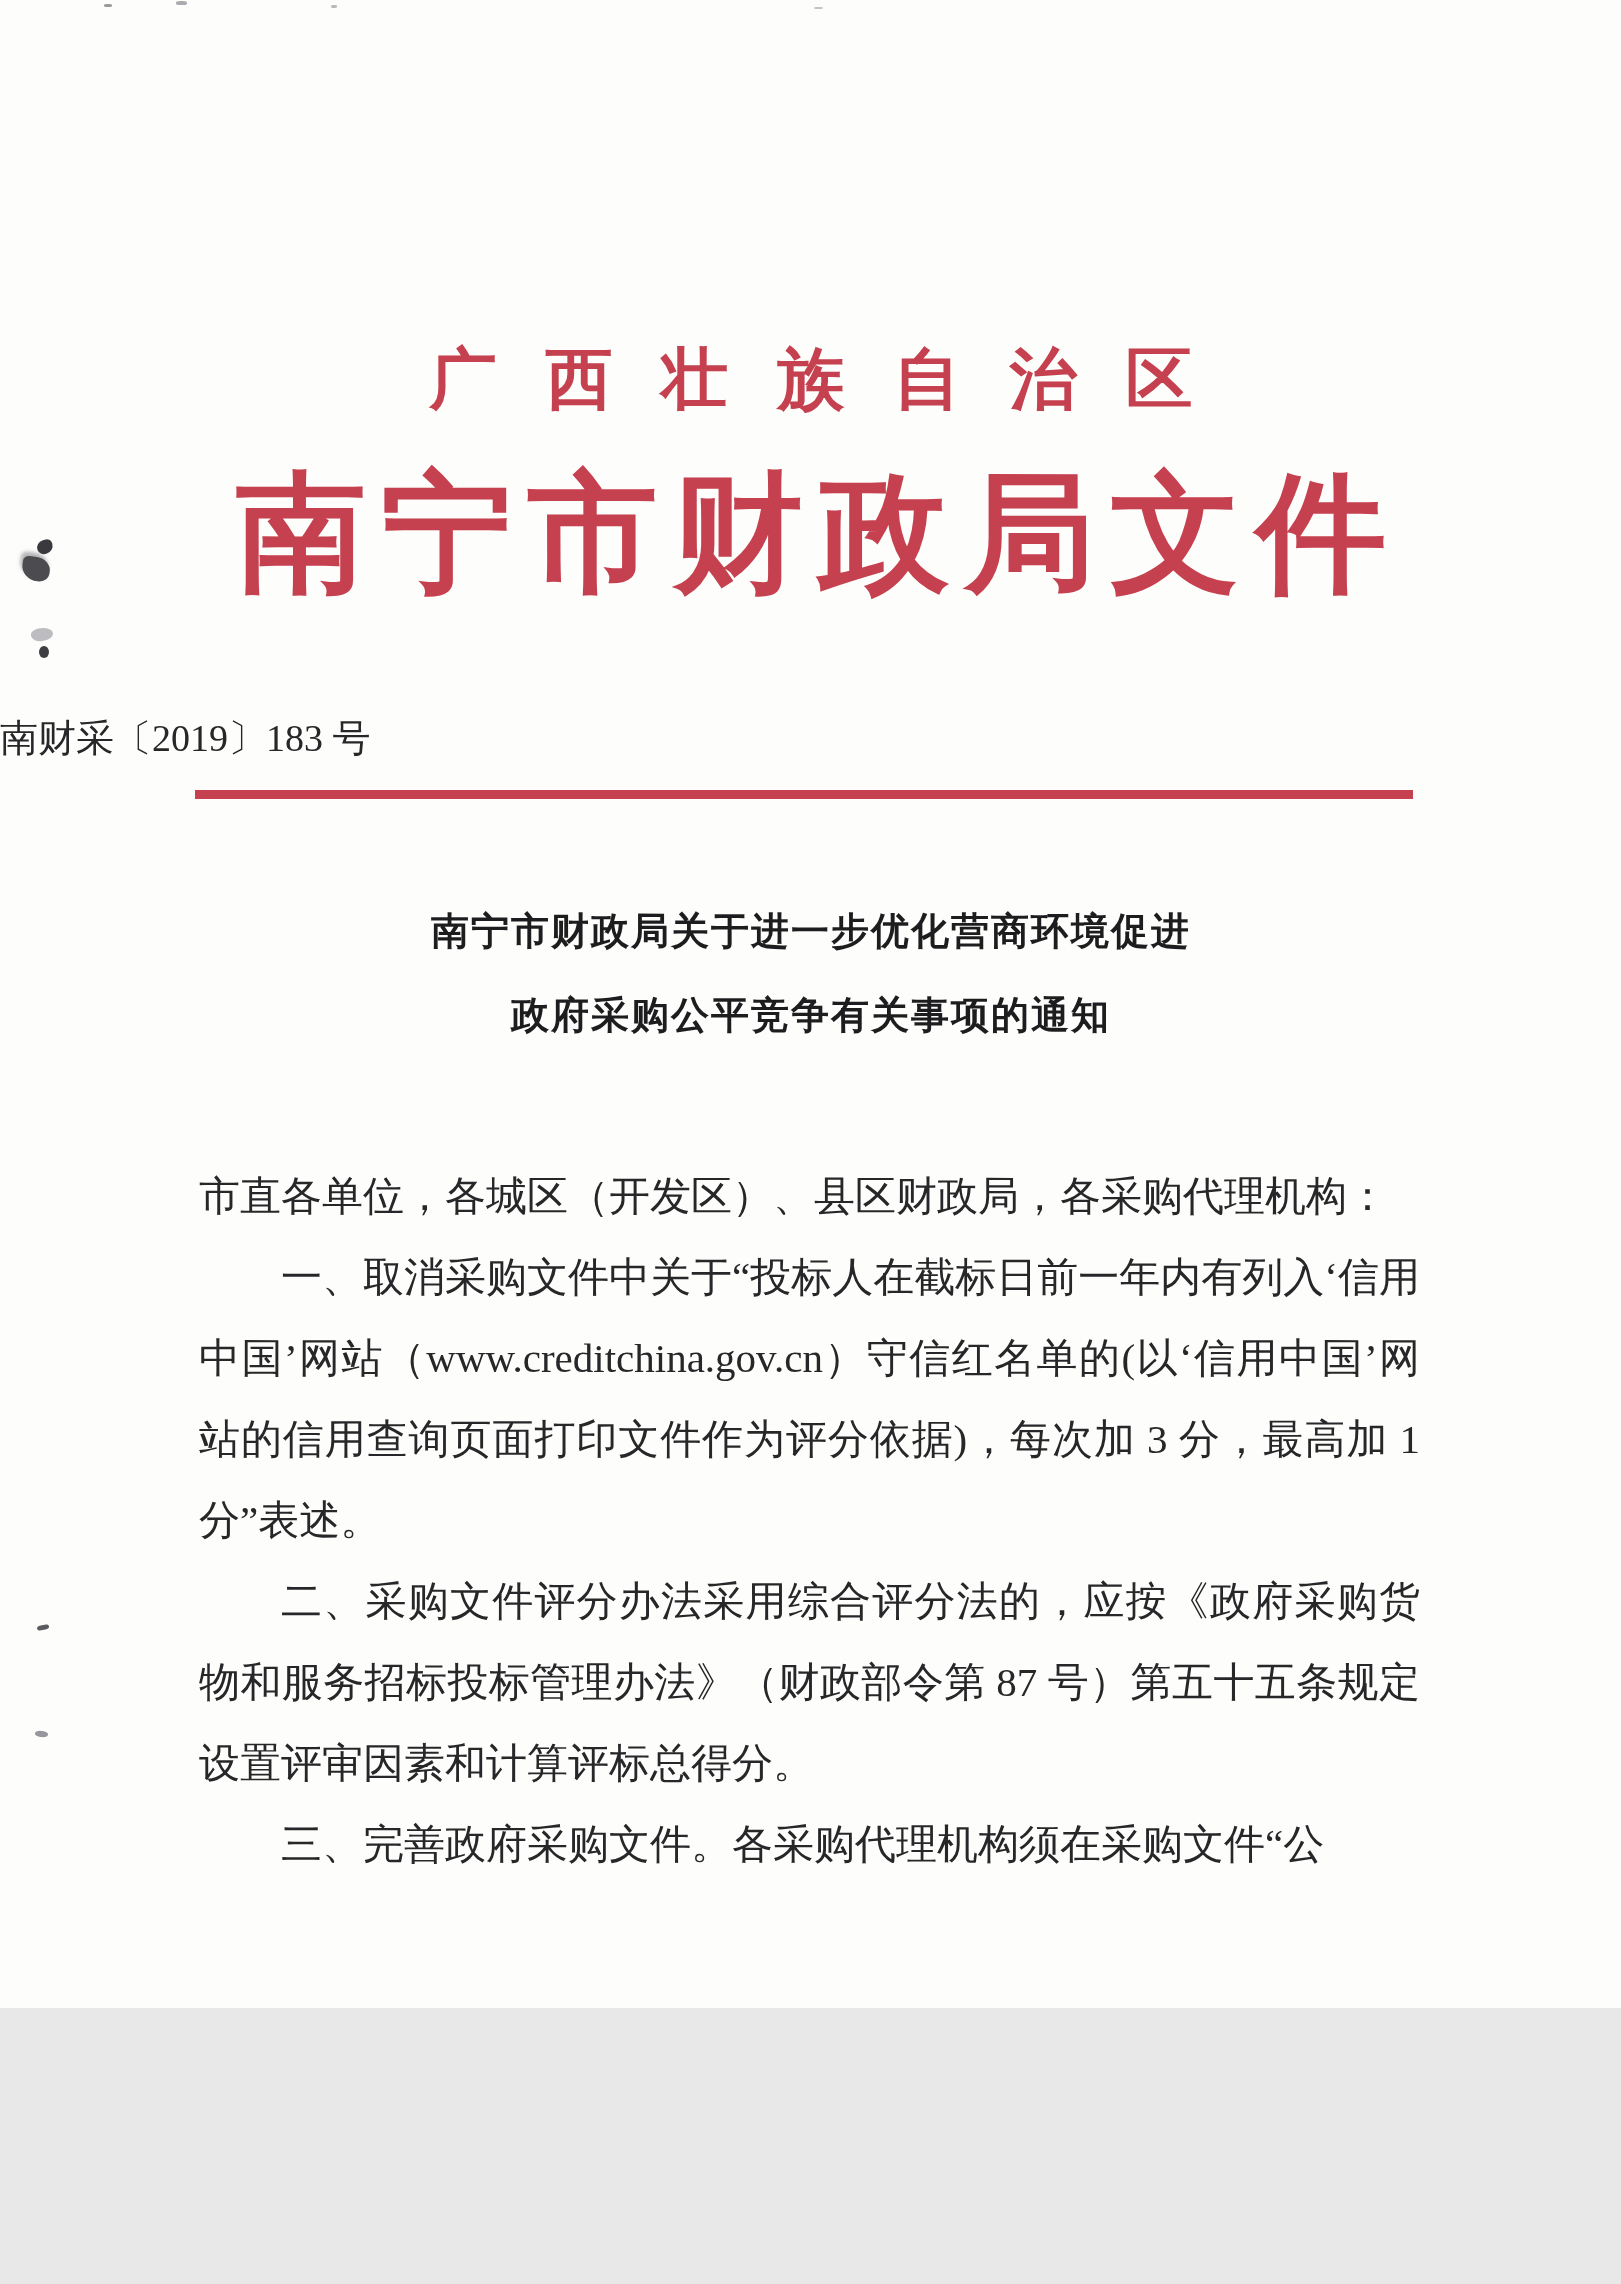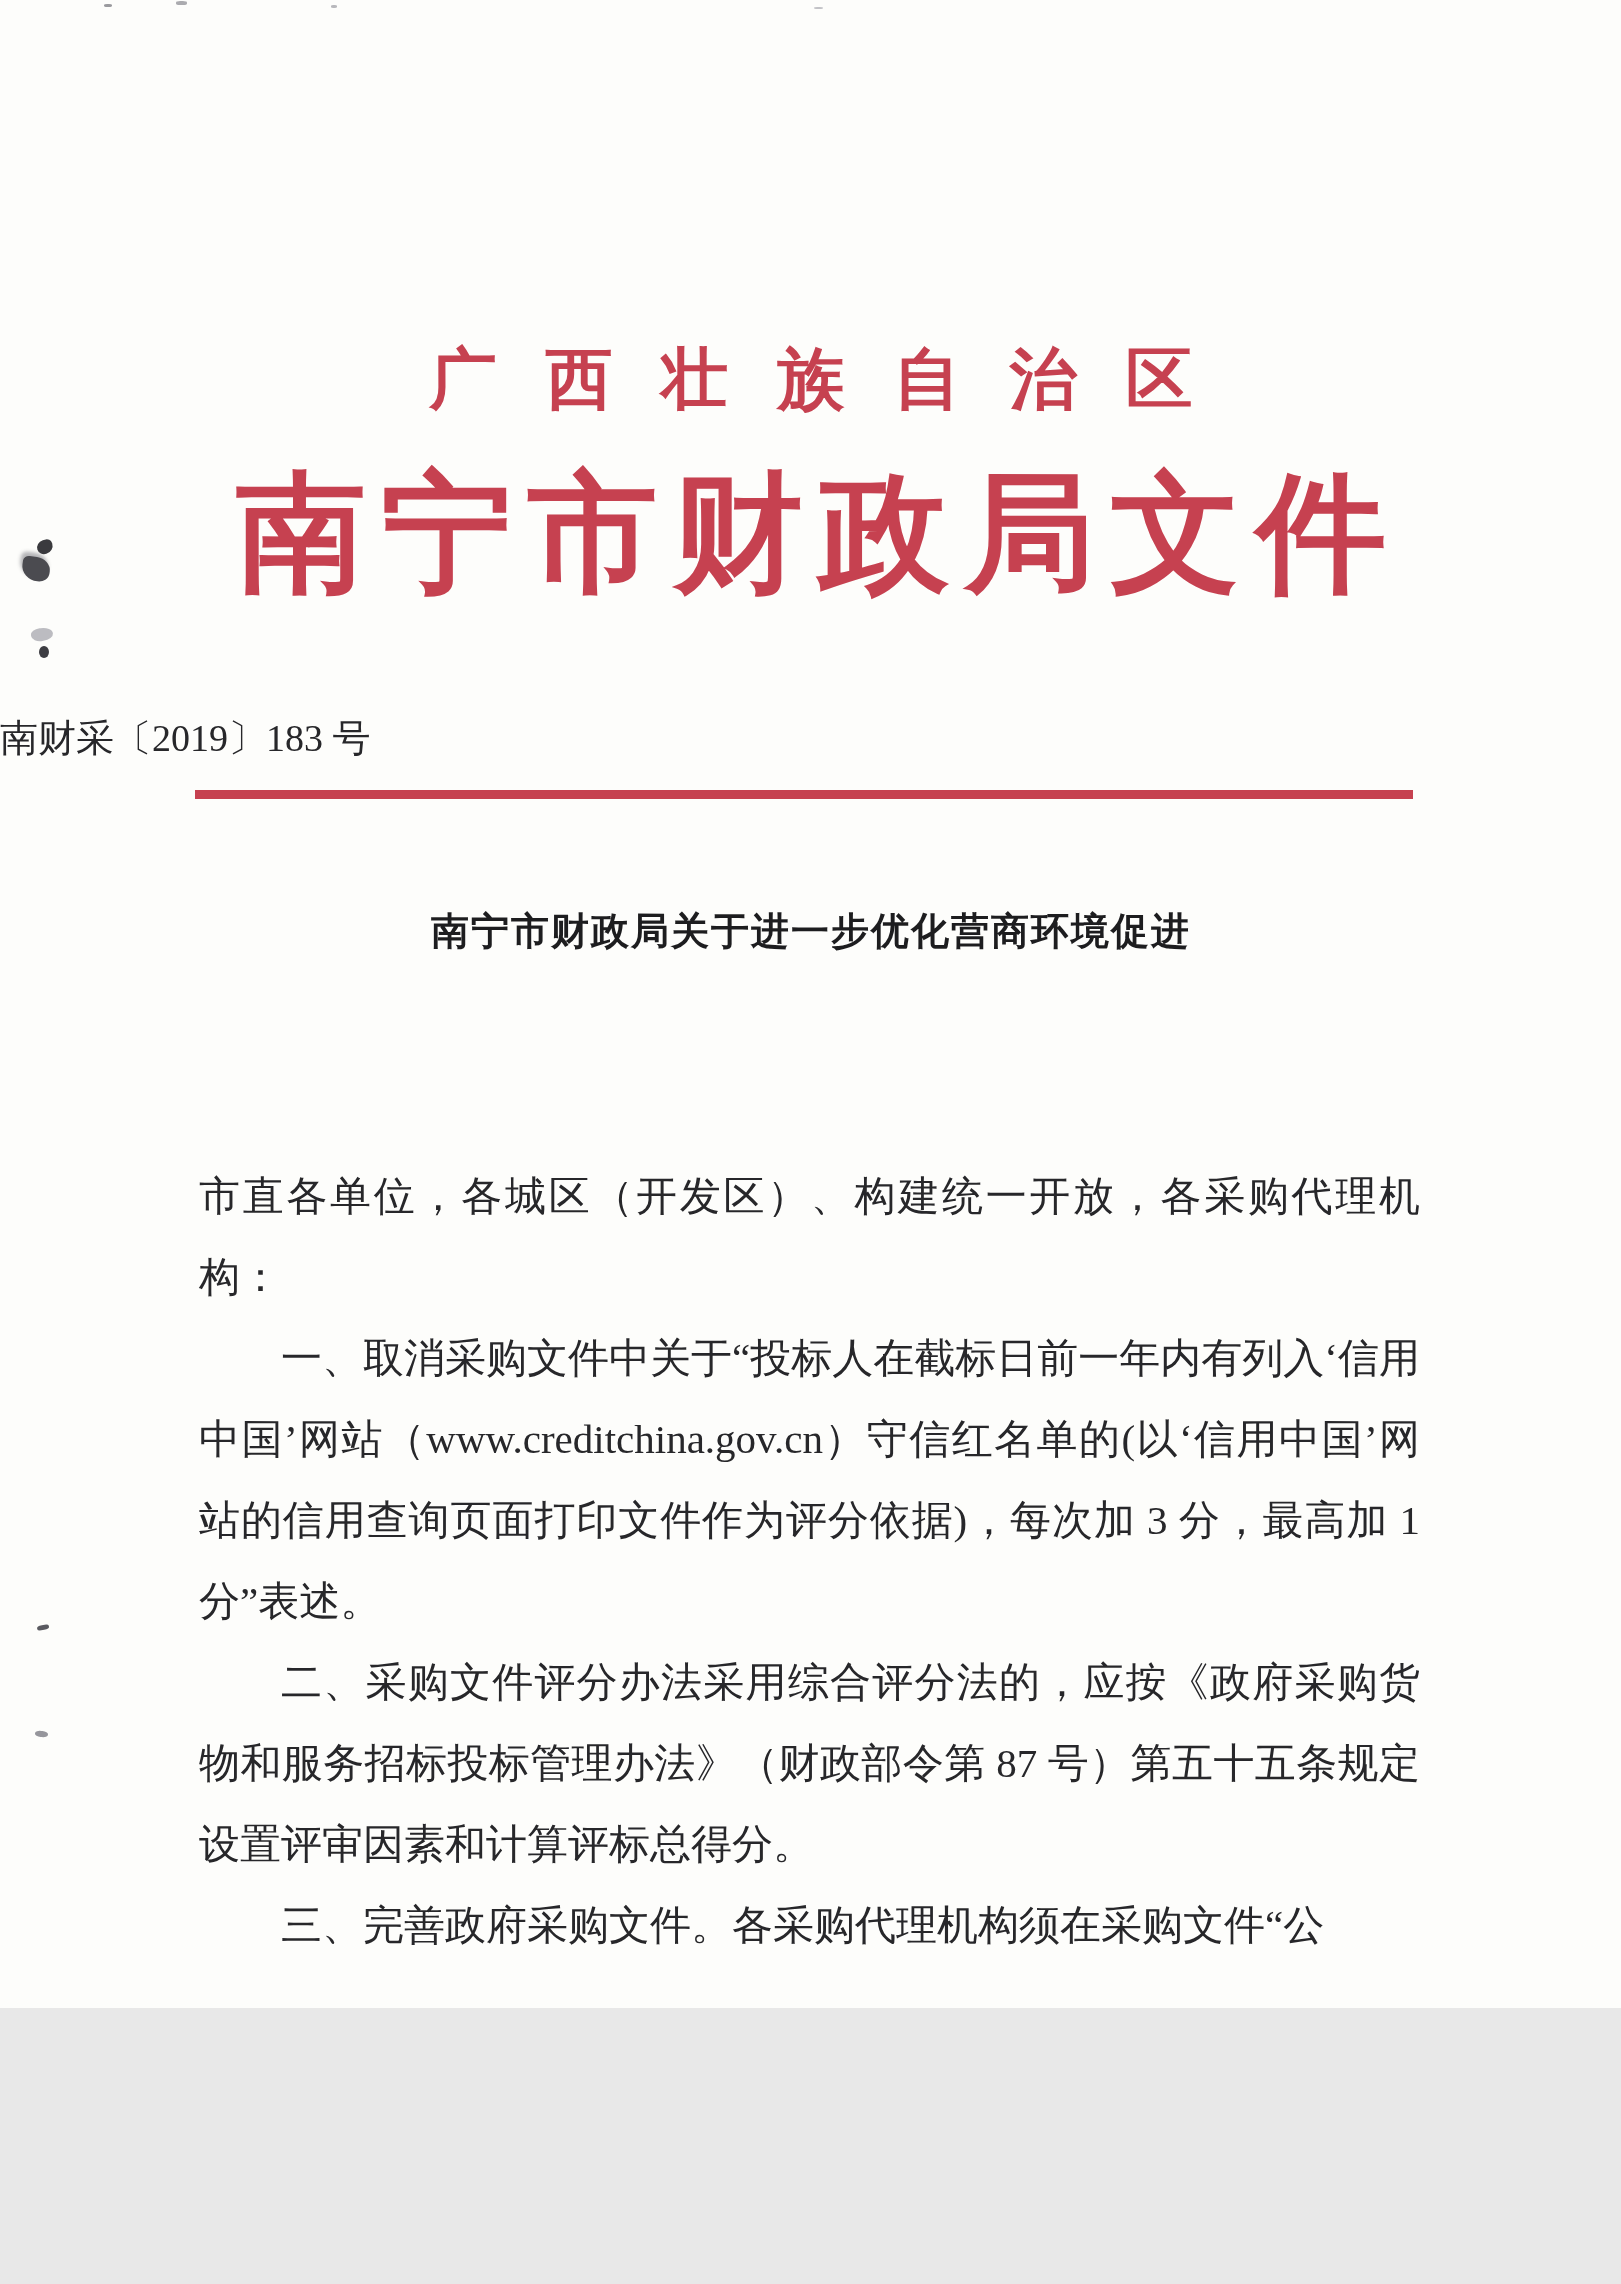--- a/index.html
+++ b/index.html
@@ -138,23 +138,24 @@
   <div class="region-line">广西壮族自治区</div>
 
   <div class="org-line">南宁市财政局文件</div>
 
   <div class="doc-number">南财采〔2019〕183 号</div>
 
   <div class="red-rule"></div>
 
   <div class="doc-title">
     <div>南宁市财政局关于进一步优化营商环境促进</div>
+    <div>政府采购公平竞争有关事项的通知</div>
   </div>
 
   <div class="doc-body">
-    <p>市直各单位，各城区（开发区）、构建统一开放，各采购代理机构：</p>
+    <p>市直各单位，各城区（开发区）、县区财政局，各采购代理机构：</p>
     <p class="indent">一、取消采购文件中关于“投标人在截标日前一年内有列入‘信用中国’网站（www.creditchina.gov.cn）守信红名单的(以‘信用中国’网站的信用查询页面打印文件作为评分依据)，每次加 3 分，最高加 1 分”表述。</p>
     <p class="indent">二、采购文件评分办法采用综合评分法的，应按《政府采购货物和服务招标投标管理办法》（财政部令第 87 号）第五十五条规定设置评审因素和计算评标总得分。</p>
     <p class="indent">三、完善政府采购文件。各采购代理机构须在采购文件“公</p>
   </div>
 
 </div>
 
 
 </body></html>

